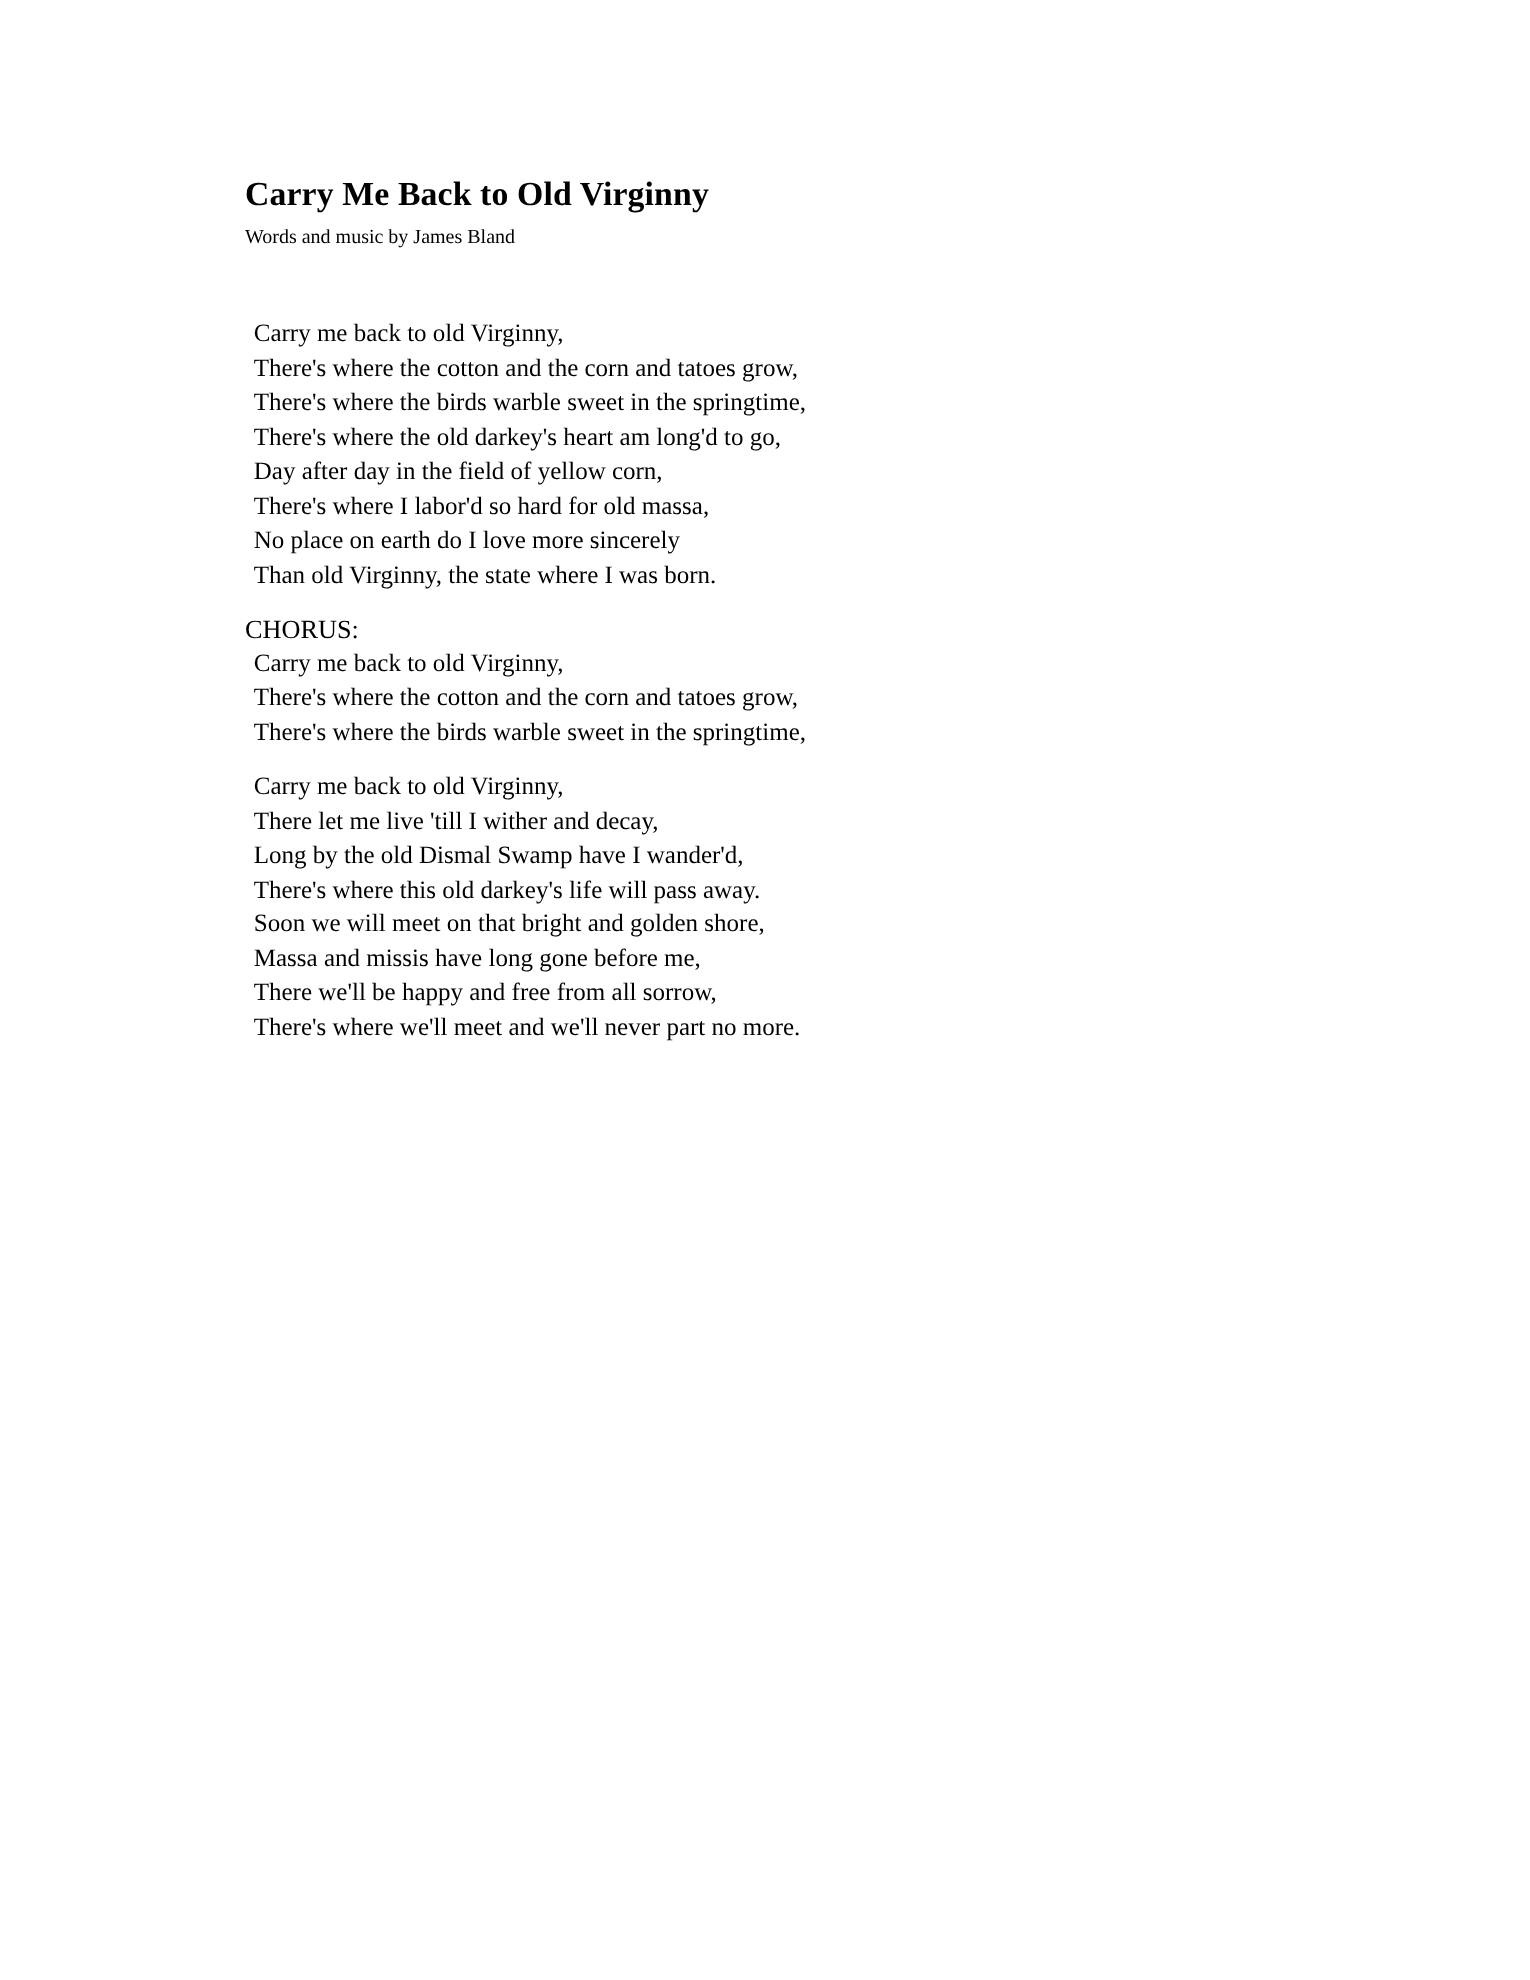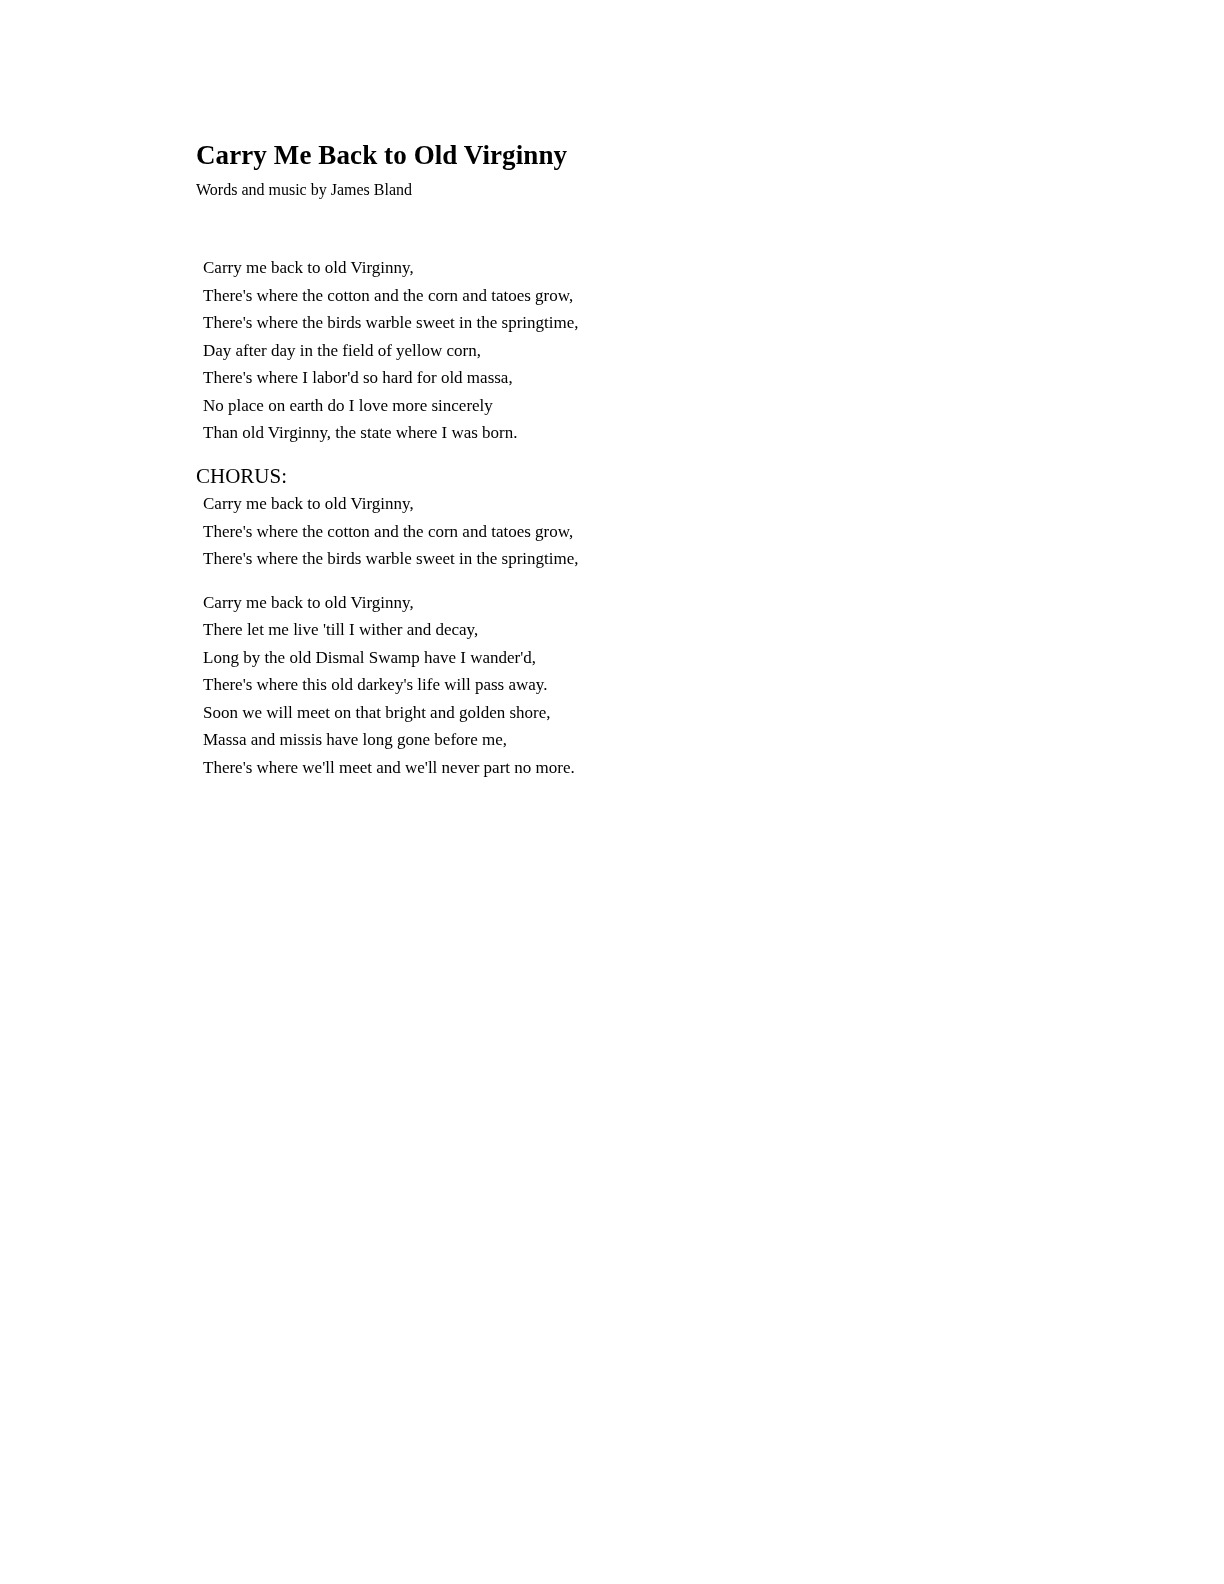--- a/index.html
+++ b/index.html
@@ -39,21 +39,21 @@
     margin-top: 0;
   }
   .stanza {
     margin: 0;
     padding: 0;
   }
   .stanza + .stanza {
     margin-top: 16px;
   }
   .line {
-    font-size: 17px;
+    font-size: 20px;
     line-height: 27.5px;
     white-space: pre;
     margin: 0;
   }
   .line.indented {
     padding-left: 7px;
   }
   .section-label {
     font-size: 21px;
     line-height: 27.5px;
@@ -74,38 +74,40 @@
     <p class="doc-credit">Words and music by James Bland</p>
 
     <div class="spacer-top"></div>
 
     <div class="stanza-block">
 
       <div class="stanza">
         <div class="line indented">Carry me back to old Virginny,</div>
         <div class="line indented">There's where the cotton and the corn and tatoes grow,</div>
         <div class="line indented">There's where the birds warble sweet in the springtime,</div>
+        <div class="line indented">There's where the old darkey's heart am long'd to go,</div>
         <div class="line indented">Day after day in the field of yellow corn,</div>
         <div class="line indented">There's where I labor'd so hard for old massa,</div>
         <div class="line indented">No place on earth do I love more sincerely</div>
         <div class="line indented">Than old Virginny, the state where I was born.</div>
       </div>
 
       <div class="stanza">
         <div class="section-label">CHORUS:</div>
         <div class="line indented">Carry me back to old Virginny,</div>
         <div class="line indented">There's where the cotton and the corn and tatoes grow,</div>
         <div class="line indented">There's where the birds warble sweet in the springtime,</div>
       </div>
 
       <div class="stanza">
         <div class="line indented">Carry me back to old Virginny,</div>
         <div class="line indented">There let me live 'till I wither and decay,</div>
         <div class="line indented">Long by the old Dismal Swamp have I wander'd,</div>
         <div class="line indented">There's where this old darkey's life will pass away.</div>
         <div class="line indented">Soon we will meet on that bright and golden shore,</div>
         <div class="line indented">Massa and missis have long gone before me,</div>
+        <div class="line indented">There we'll be happy and free from all sorrow,</div>
         <div class="line indented">There's where we'll meet and we'll never part no more.</div>
       </div>
 
     </div>
   </div>
 </div>
 
 </body></html>

